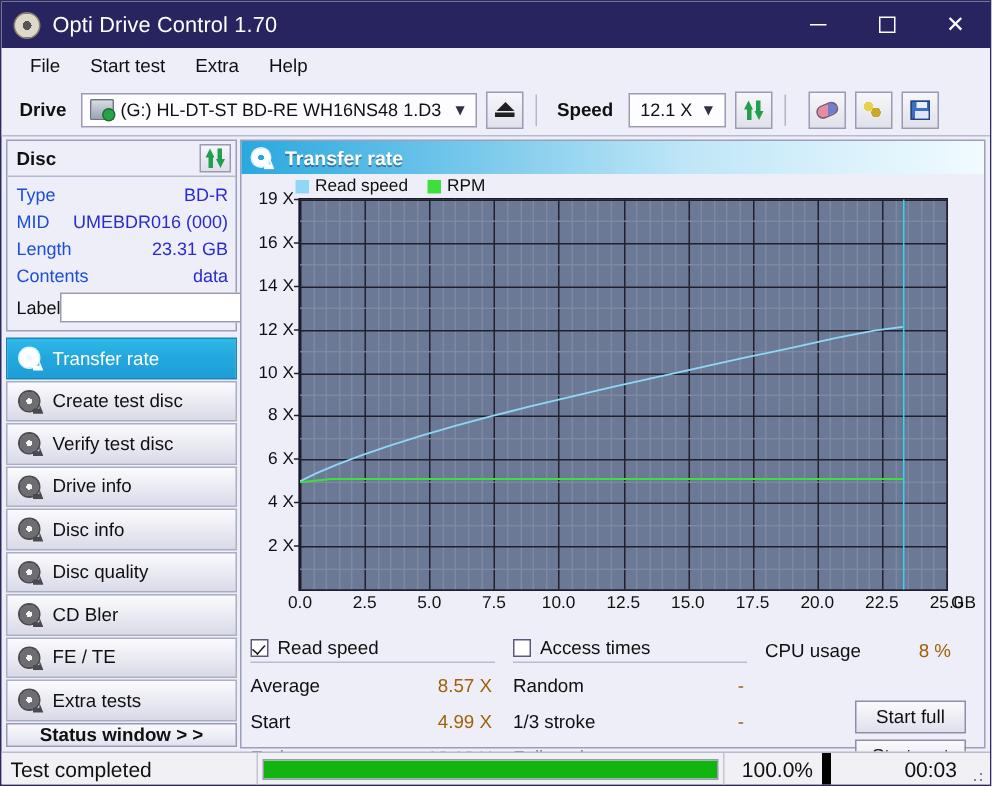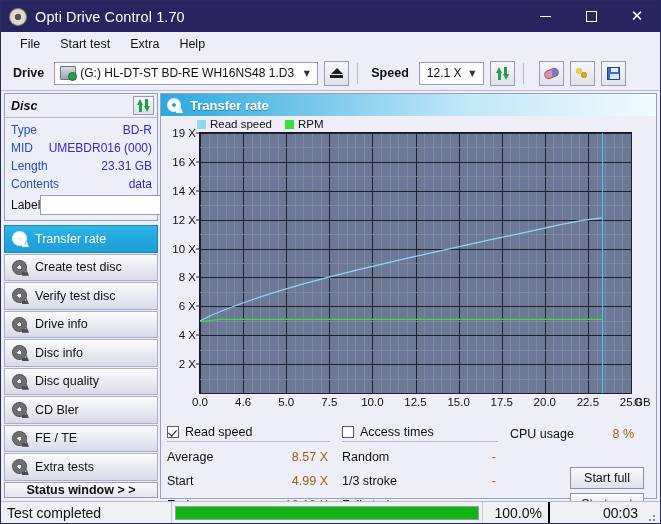--- a/index.html
+++ b/index.html
@@ -140,21 +140,20 @@
   
   .disc-box {
     border: 1px solid #9aa0bb;
     background: #eeeef8;
   }
   .disc-head {
     height: 24px;
     display: flex; align-items: center; justify-content: space-between;
     padding: 0 3px 0 6px;
     border-bottom: 1px solid #b5b9cf;
-    font-style: italic;
   }
   .disc-head .t { font-size: 12.5px; font-weight: bold; color: #101010; }
   .mini-btn {
     width: 21px; height: 19px;
     border: 1px solid #9a9ab2;
     background: linear-gradient(#f6f6fa, #dfdfeb);
     display: flex; align-items: center; justify-content: center;
   }
   .refresh-ico { position: relative; width: 13px; height: 13px; }
   .refresh-ico .a1, .refresh-ico .a2 {
@@ -370,21 +369,21 @@
   .sb-cell { height: 22px; display: flex; align-items: center; padding: 0 6px; }
   .sb-msg { width: 170px; }
   .sb-prog { flex: 1; padding: 0 3px; border-left: 1px solid #c4c4d4; }
   .pbar {
     width: 100%; height: 14px;
     border: 1px solid #9a9ab2; background: #ffffff;
     overflow: hidden;
   }
   .pbar > i { display: block; height: 100%; background: #11b411; }
   .sb-pct { width: 66px; justify-content: flex-end; border-left: 1px solid #c4c4d4; }
-  .sb-time { width: 96px; justify-content: flex-end; border-left: 2px solid #000000; }
+  .sb-time { width: 96px; justify-content: flex-end; border-left: 6px solid #000000; }
   .sb-grip { width: 16px; position: relative; }
   .sb-grip::after {
     content: ""; position: absolute; right: 3px; bottom: 3px;
     width: 8px; height: 8px;
     background:
       radial-gradient(circle 1px at 1px 7px, #888 99%, transparent) ,
       radial-gradient(circle 1px at 5px 7px, #888 99%, transparent),
       radial-gradient(circle 1px at 5px 3px, #888 99%, transparent);
   }
 </style>
@@ -641,21 +640,21 @@
             <div class="ytick-mark" style="top: 115.56px;"></div>
             <div class="ytick-lbl" style="top: 86.67px;">12 X</div>
             <div class="ytick-mark" style="top: 86.67px;"></div>
             <div class="ytick-lbl" style="top: 57.78px;">14 X</div>
             <div class="ytick-mark" style="top: 57.78px;"></div>
             <div class="ytick-lbl" style="top: 28.89px;">16 X</div>
             <div class="ytick-mark" style="top: 28.89px;"></div>
             <div class="ytick-lbl" style="top: 0px;">19 X</div>
             <div class="ytick-mark" style="top: 0px;"></div>
             <div class="xtick-lbl" style="left: 0px;">0.0</div>
-            <div class="xtick-lbl" style="left: 43.1px;">4.6</div>
+            <div class="xtick-lbl" style="left: 43.1px;">2.5</div>
             <div class="xtick-lbl" style="left: 86.2px;">5.0</div>
             <div class="xtick-lbl" style="left: 129.3px;">7.5</div>
             <div class="xtick-lbl" style="left: 172.4px;">10.0</div>
             <div class="xtick-lbl" style="left: 215.5px;">12.5</div>
             <div class="xtick-lbl" style="left: 258.6px;">15.0</div>
             <div class="xtick-lbl" style="left: 301.7px;">17.5</div>
             <div class="xtick-lbl" style="left: 344.8px;">20.0</div>
             <div class="xtick-lbl" style="left: 387.9px;">22.5</div>
             <div class="xtick-lbl" style="left: 431px;">25.0</div>
             <div class="xunit">GB</div>

